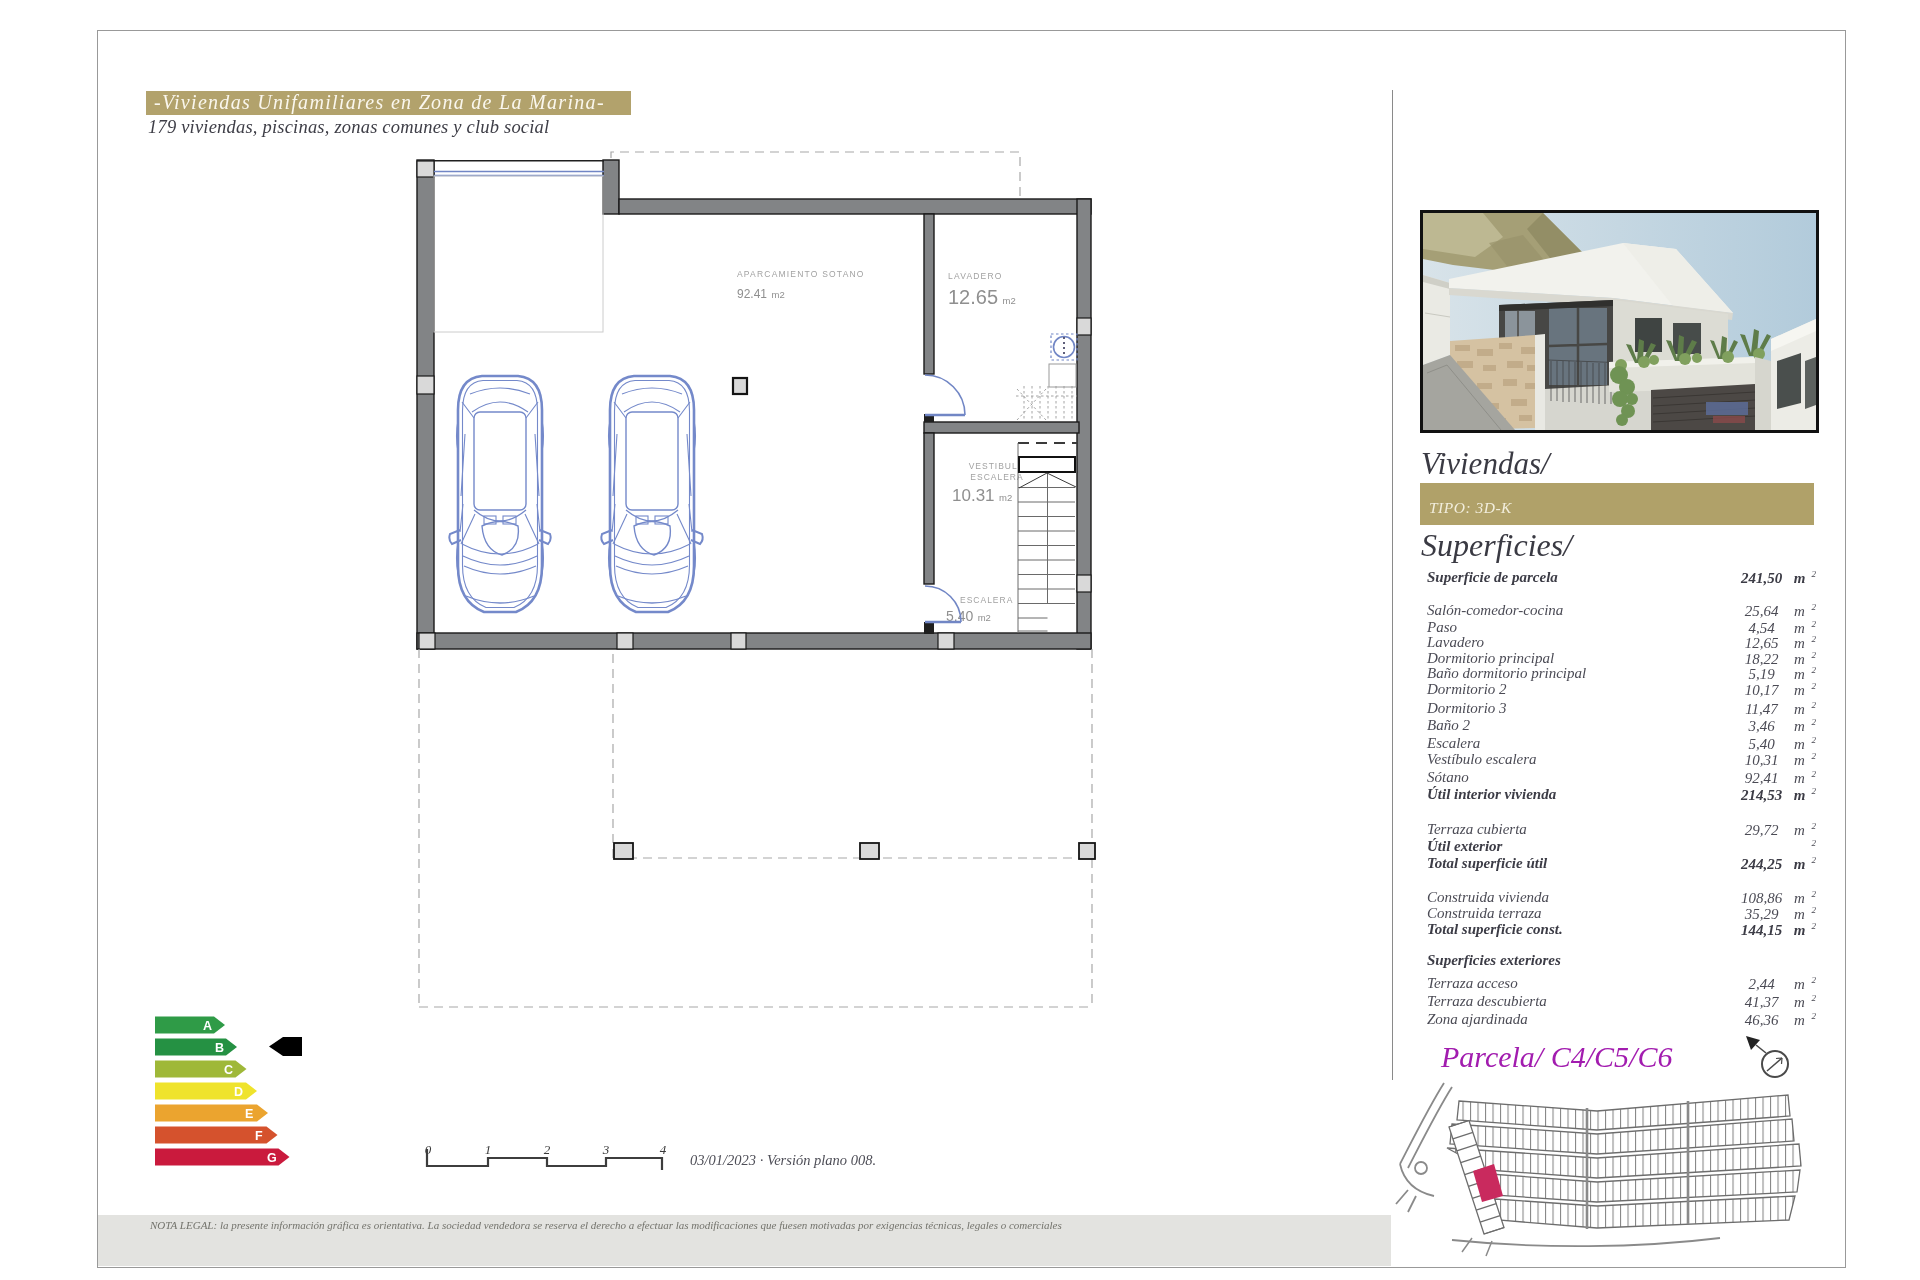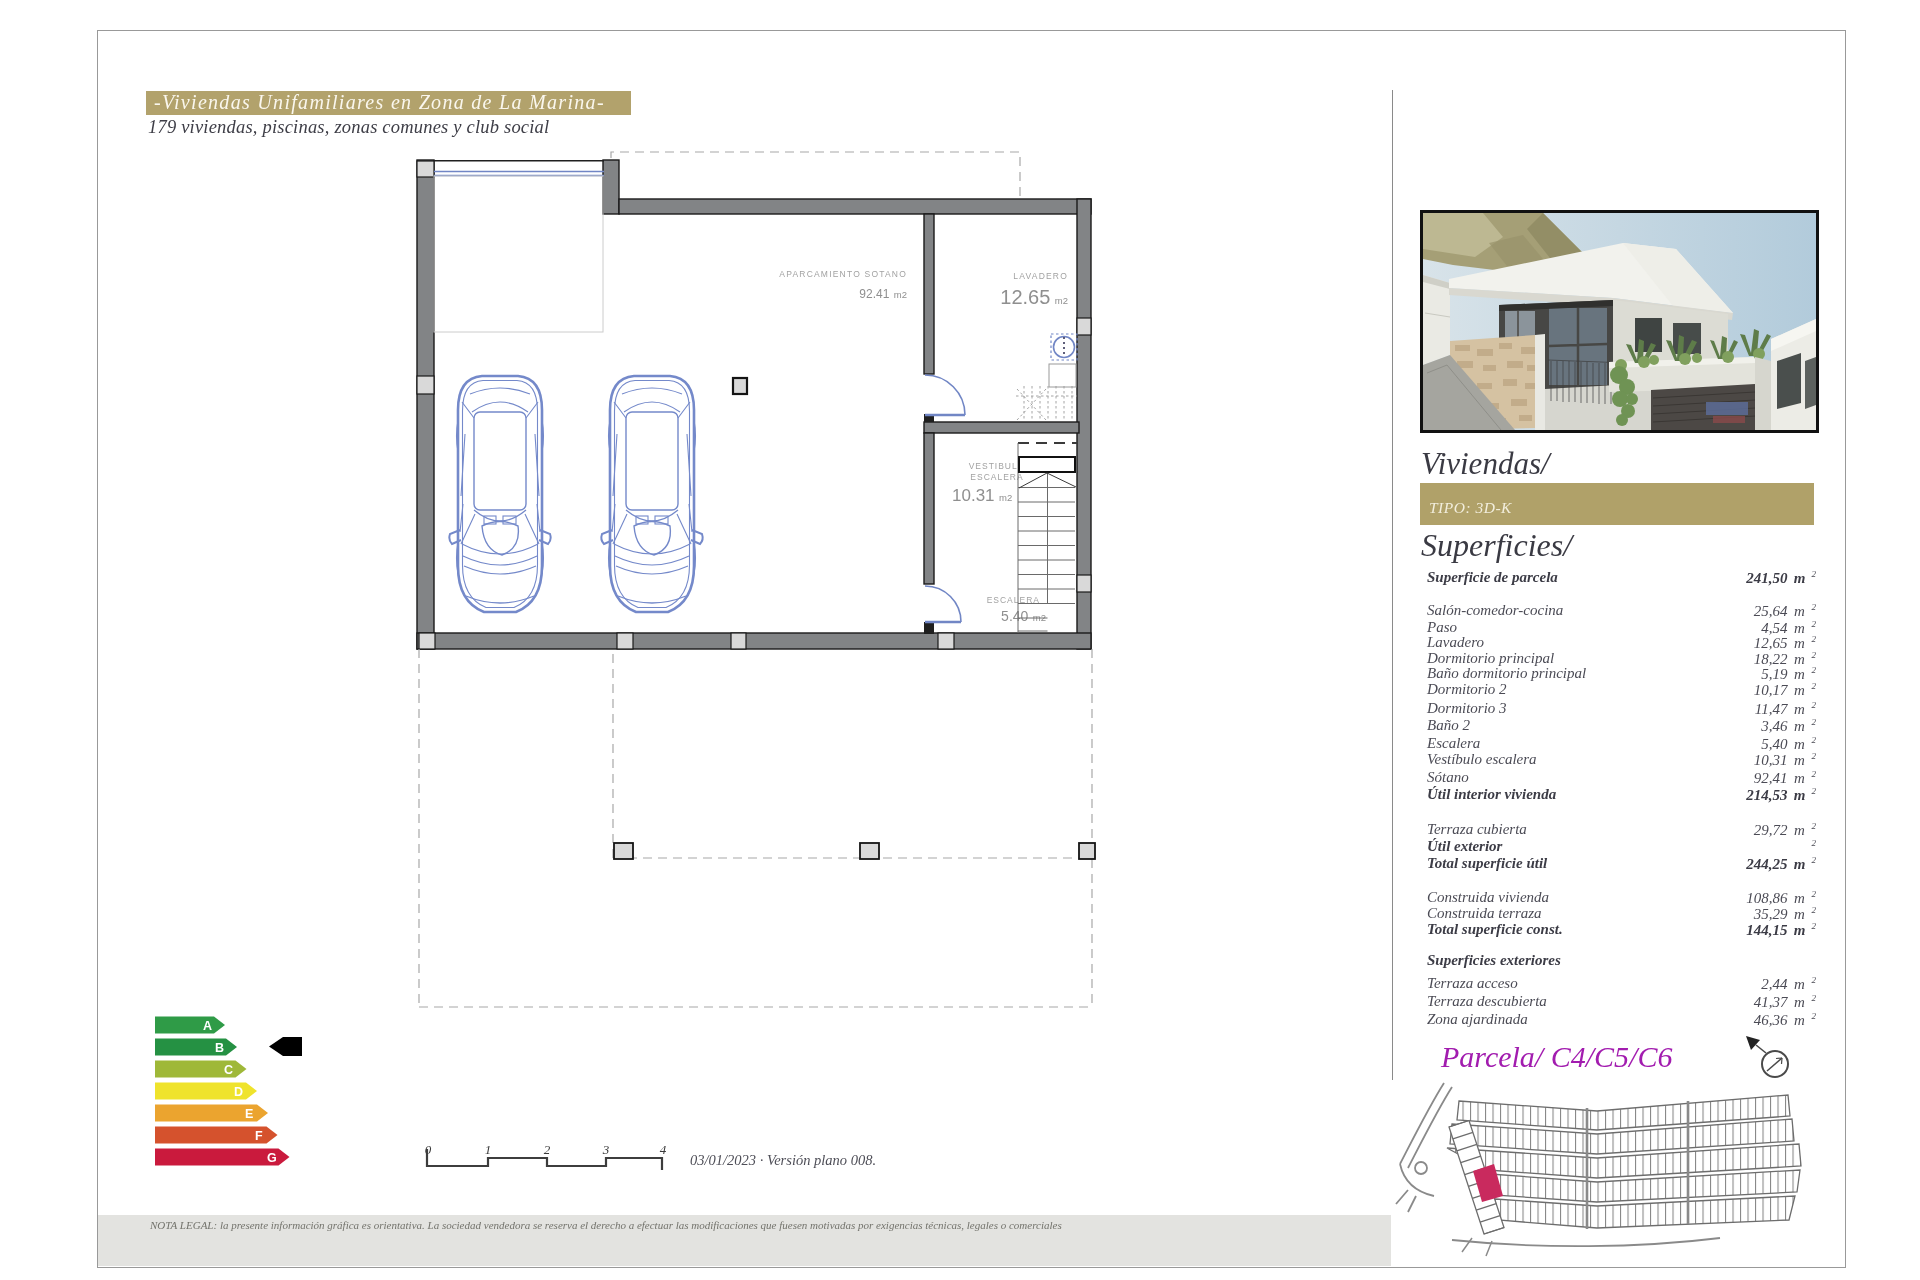--- a/index.html
+++ b/index.html
@@ -1,23 +1,23 @@
 <!DOCTYPE html>
 <html><head><meta charset="utf-8">
 <style>
 html,body{margin:0;padding:0}
 body{width:1920px;height:1280px;position:relative;background:#fff;font-family:"Liberation Serif",serif;overflow:hidden}
 .abs{position:absolute}
 .tr{position:absolute;left:1427px;width:389px;height:16px;font:italic 15px "Liberation Serif",serif;color:#4b4b55;white-space:nowrap}
 .tr b{font-weight:bold;color:#3c3c46}
 .tv{position:absolute;right:0;top:0;font-style:italic}
-.tv .n{display:inline-block;min-width:52px;text-align:right}
+.tv .n{display:inline-block;min-width:52px;text-align:center}
 .tv .m{display:inline-block;width:24px;text-align:center}
 .tv sup{font-size:9px}
-.pl{position:absolute;font-family:"Liberation Sans",sans-serif;color:#a2a2a2;text-align:right}
+.pl{position:absolute;font-family:"Liberation Sans",sans-serif;color:#a2a2a2;text-align:left}
 </style></head>
 <body>
 
 <div class="abs" style="left:97px;top:30px;width:1747px;height:1236px;border:1px solid #999"></div>
 
 <div class="abs" style="left:1392px;top:90px;width:1px;height:990px;background:#8a8a8a"></div>
 
 <div class="abs" style="left:146px;top:91px;width:485px;height:24px;background:#b2a26c"></div>
 
 <div class="abs" style="left:154px;top:91px;font:italic 20px 'Liberation Serif',serif;color:#faf7ee;letter-spacing:1.3px">-Viviendas Unifamiliares en Zona de La Marina-</div>

